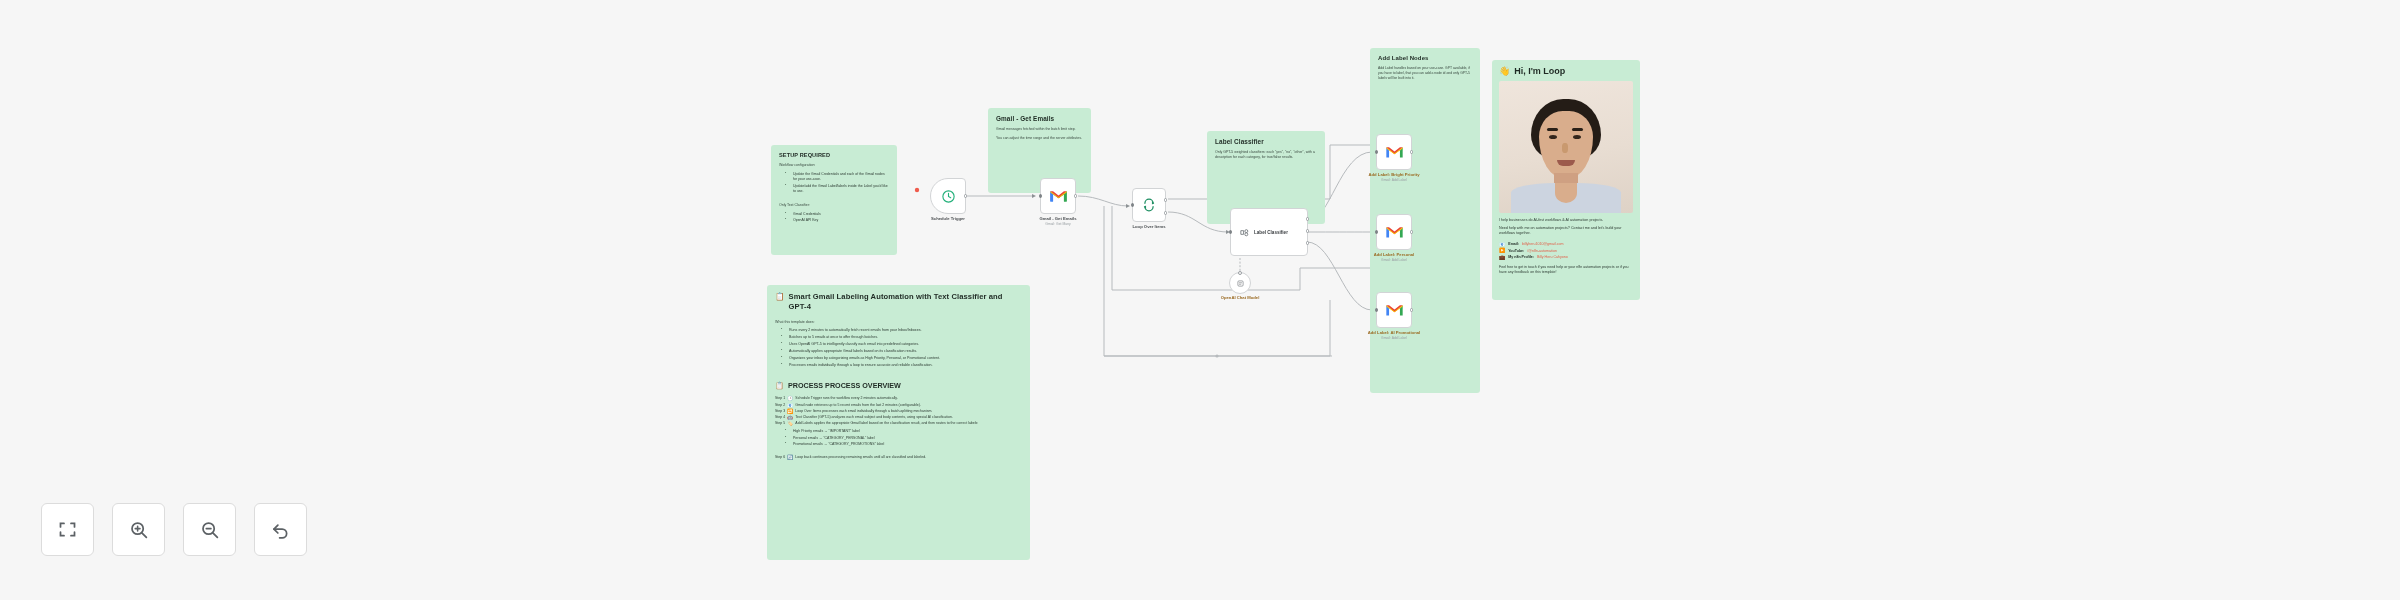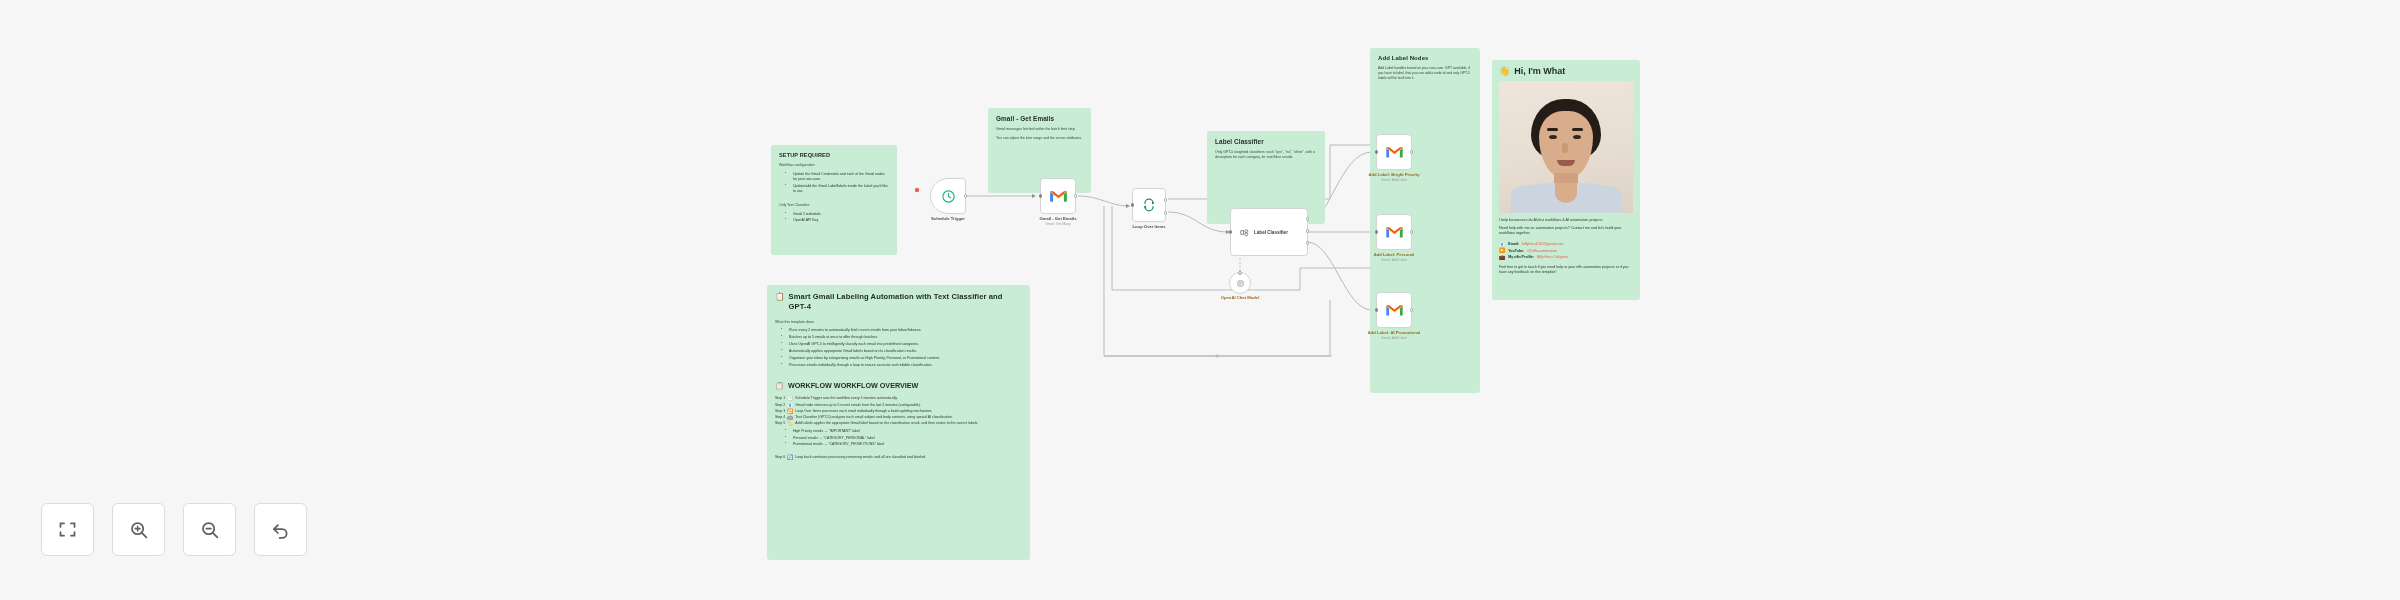--- a/index.html
+++ b/index.html
@@ -280,21 +280,21 @@
         <li>Runs every 2 minutes to automatically fetch recent emails from your Inbox/Inboxes.</li>
         <li>Batches up to 5 emails at once to offer through batches.</li>
         <li>Uses OpenAI GPT-5 to intelligently classify each email into predefined categories.</li>
         <li>Automatically applies appropriate Gmail labels based on its classification results.</li>
         <li>Organizes your inbox by categorizing emails as High Priority, Personal, or Promotional content.</li>
         <li>Processes emails individually through a loop to ensure accurate and reliable classification.</li>
       </ul>
 
       <div class="s-title2">
         <span>📋</span>
-        <span>WORKFLOW WORKFLOW OVERVIEW</span>
+        <span>PROCESS PROCESS OVERVIEW</span>
       </div>
 
       <div class="step">
         <span>Step 1</span>
         <span class="em">🕐</span>
         <span>Schedule Trigger runs the workflow every 2 minutes automatically.</span>
       </div>
       <div class="step">
         <span>Step 2</span>
         <span class="em">📧</span>
@@ -325,21 +325,21 @@
       <div class="step" style="margin-top:7px">
         <span>Step 6</span>
         <span class="em">🔄</span>
         <span>Loop back continues processing remaining emails until all are classified and labeled.</span>
       </div>
     </div>
 
     <div class="sticky" id="note-billy">
       <div id="billy-head">
         <span>👋</span>
-        <span>Hi, I'm What</span>
+        <span>Hi, I'm Loop</span>
       </div>
       <div id="billy-photo">
         <div class="p-bg"></div>
         <div class="p-hair"></div>
         <div class="p-face"></div>
         <div class="p-brow l"></div>
         <div class="p-brow r"></div>
         <div class="p-eye l"></div>
         <div class="p-eye r"></div>
         <div class="p-nose"></div>

